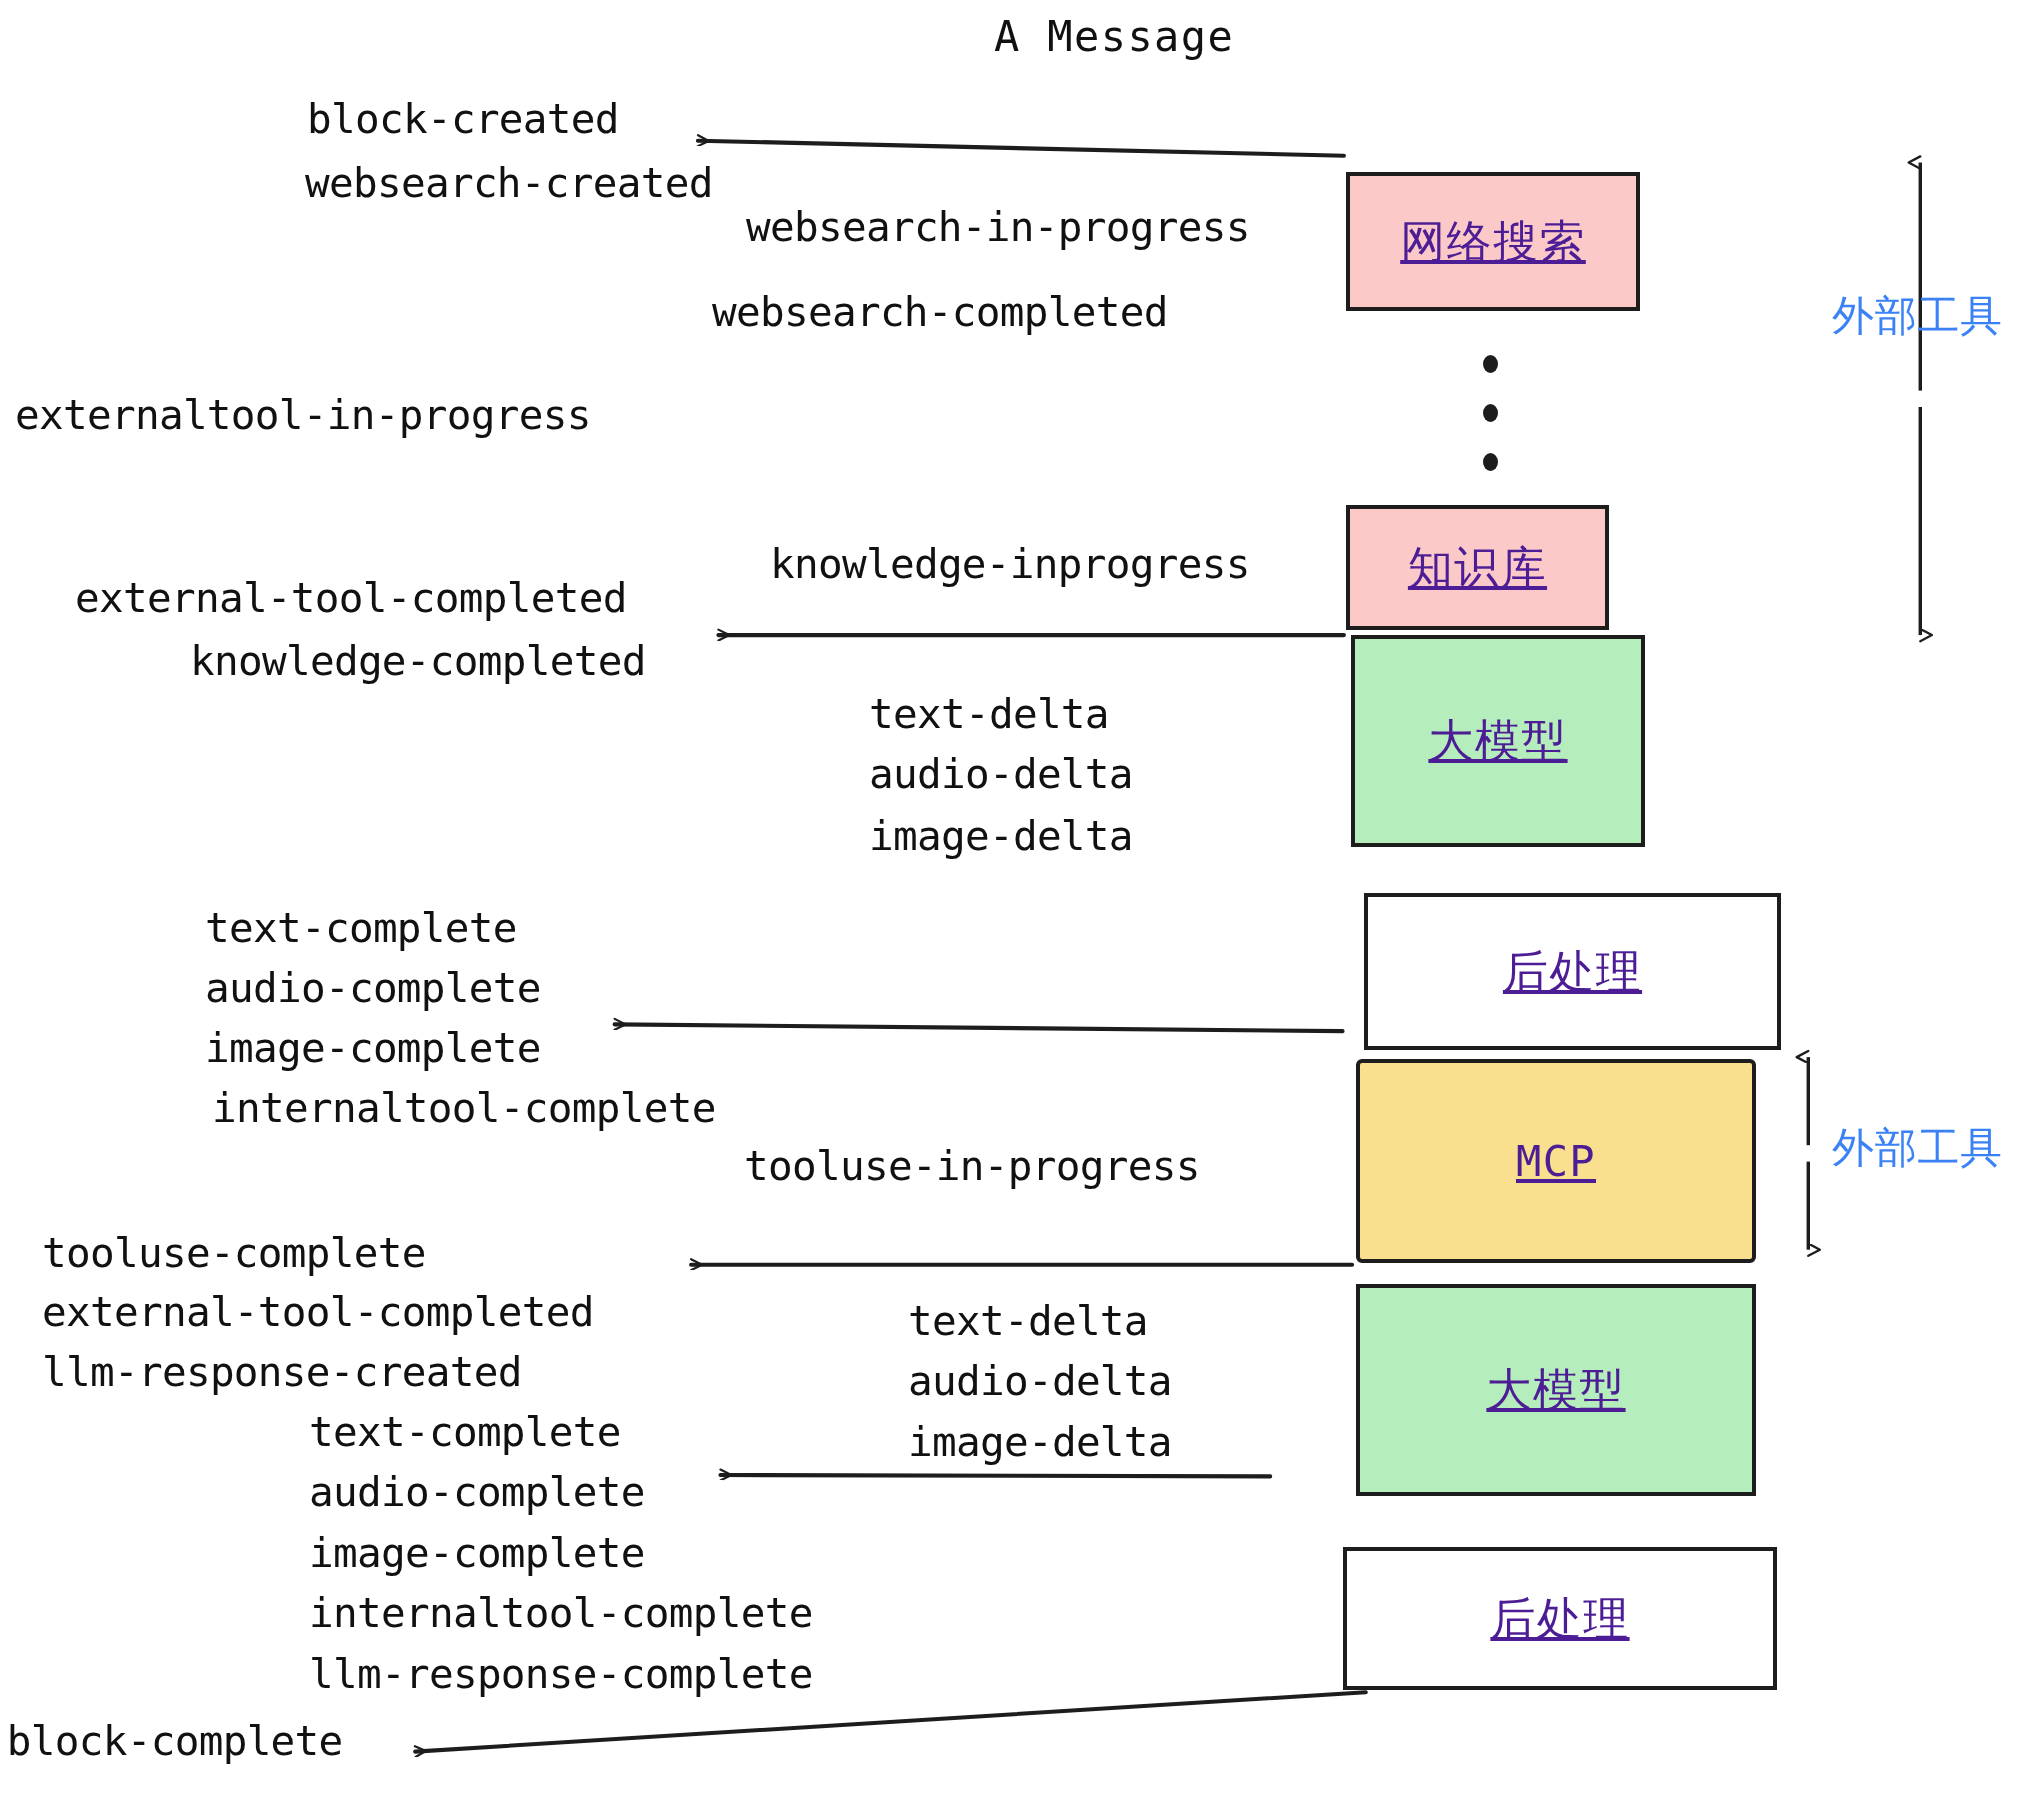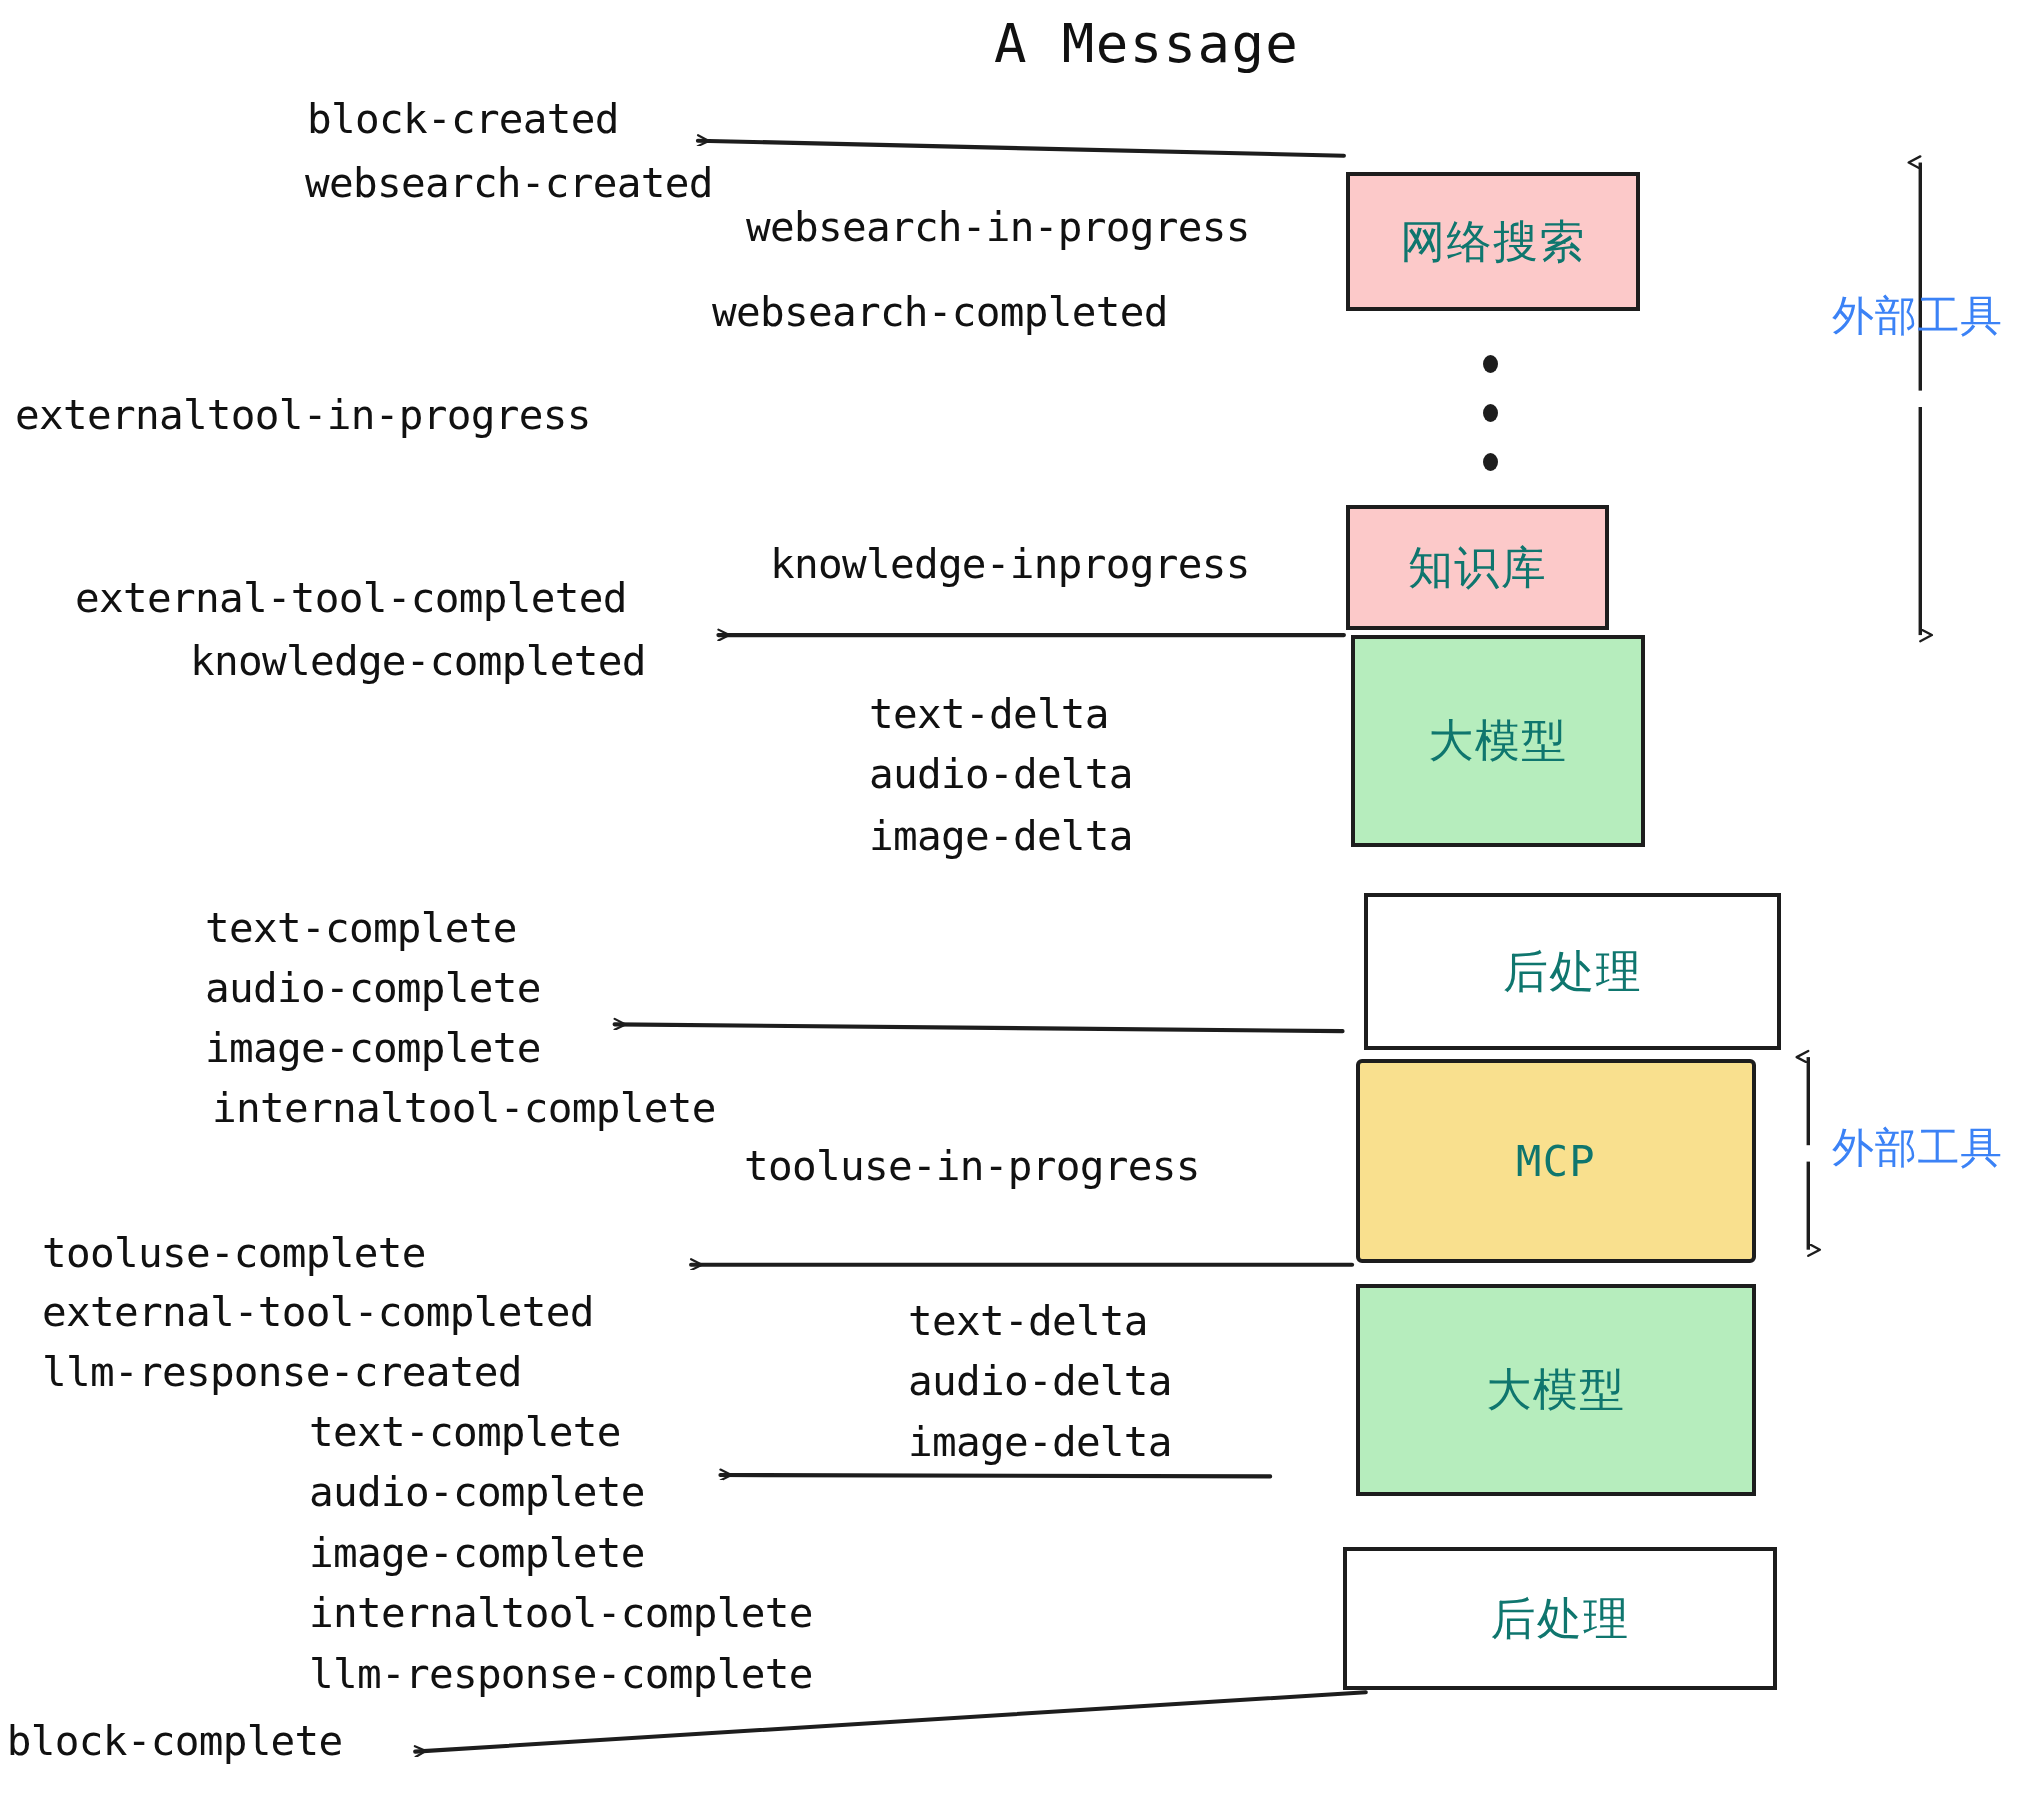--- a/index.html
+++ b/index.html
@@ -16,36 +16,37 @@
     font-family:"DejaVu Sans Mono","Liberation Mono",monospace;
     font-size:41px;
     color:#111111;
     white-space:nowrap;
     letter-spacing:-0.7px;
     line-height:1;
   }
   .title{
     position:absolute;
     font-family:"DejaVu Sans Mono","Liberation Mono",monospace;
-    font-size:54px;
+    font-size:42px;
     color:#111111;
     white-space:nowrap;
     letter-spacing:1.4px;
   }
   .boxnode{
     position:absolute;
     box-sizing:border-box;
     border:4.1px solid #1d1d1d;
     display:flex;
     align-items:center;
     justify-content:center;
     font-family:"DejaVu Sans","Liberation Sans",sans-serif;
     font-size:45px;
-    color:#0f766e;
+    color:#4c1d95;
     letter-spacing:1.4px;
+    text-decoration:underline;
   }
   .boxnode.mono{
     font-family:"DejaVu Sans Mono","Liberation Mono",monospace;
     font-size:42px;
   }
   .sidelabel{
     position:absolute;
     font-family:"DejaVu Sans","Liberation Sans",sans-serif;
     font-size:42px;
     color:#3b82f6;

